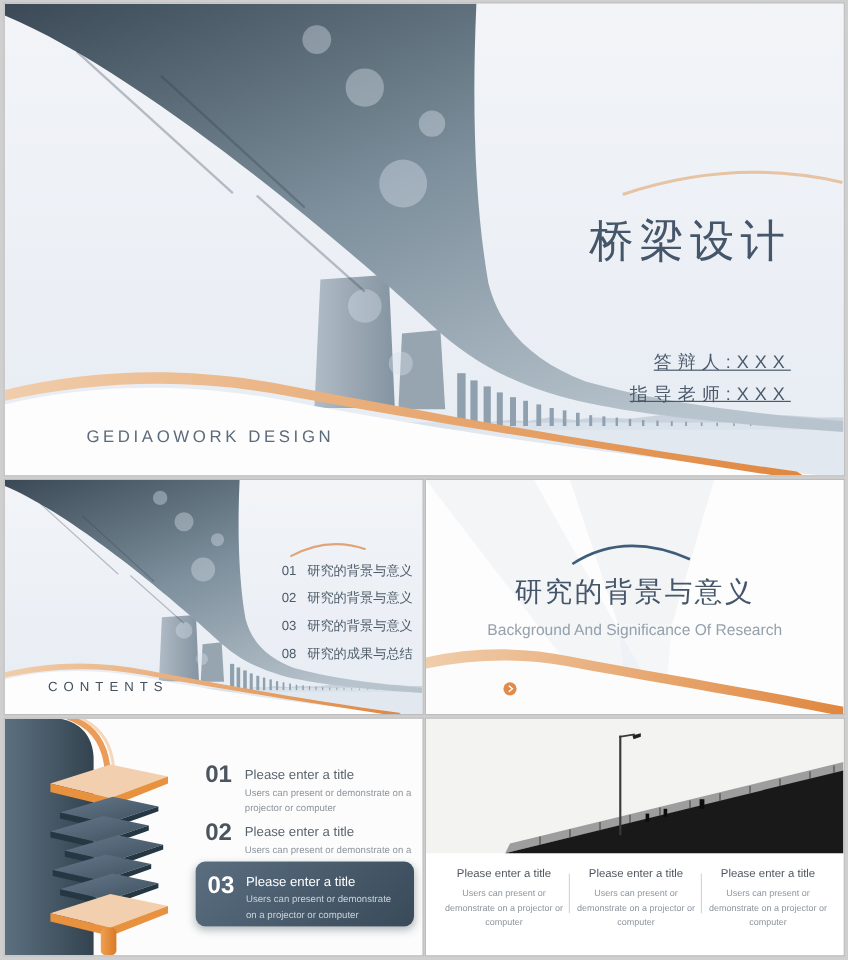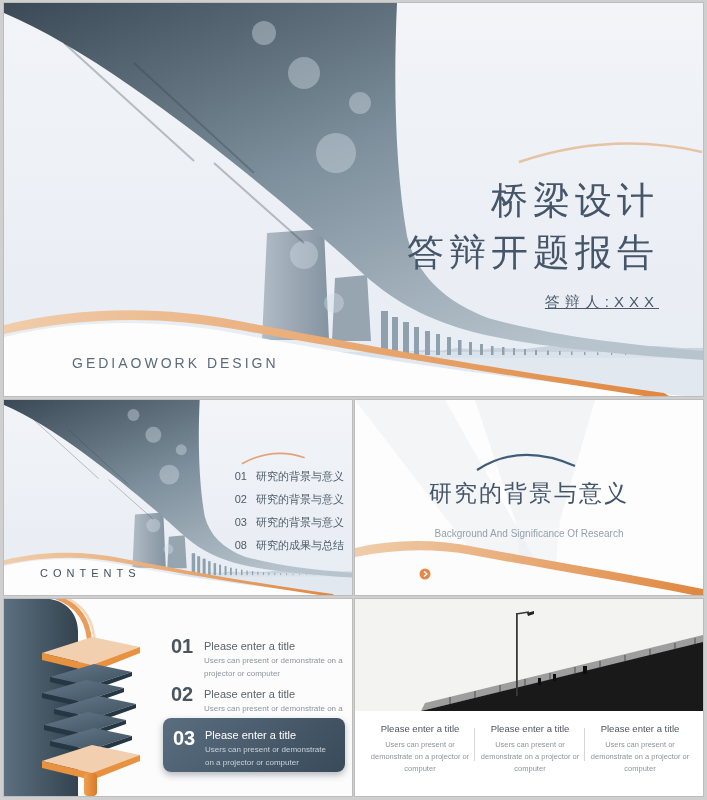--- a/index.html
+++ b/index.html
@@ -30,21 +30,21 @@
   .s1-brand { left:68px; top:352px; color:#5c6b7a; font-size:14px; letter-spacing:3px; }
 
   
   .toc { right:8px; top:70px; }
   .toc-row { display:flex; align-items:baseline; margin-bottom:11px; color:#4d5b68; font-size:11px; line-height:12px; }
   .toc-num { margin-right:9px; }
   .s2-footer { left:36px; top:167px; color:#42505e; font-size:11px; letter-spacing:5px; }
 
   
   .s3-title { left:0; top:78px; width:100%; text-align:center; color:#45566a; font-size:23px; letter-spacing:2px; }
-  .s3-subtitle { left:0; top:128px; width:100%; text-align:center; color:#95a1ad; font-size:10px; }
+  .s3-subtitle { left:0; top:117px; width:100%; text-align:center; color:#95a1ad; font-size:13px; }
 
   
   .s4-num { color:#4a5560; font-weight:bold; font-size:20px; }
   .s4-title { color:#5a646e; font-size:11px; }
   .s4-desc { color:#8d959e; font-size:8px; line-height:1.6; width:142px; }
   .s4-box {
     left:159px; top:119px; width:182px; height:54px; border-radius:8px;
     background:linear-gradient(135deg,#5a6e80,#394a59);
     box-shadow:0 3px 7px rgba(40,55,70,.35);
   }
@@ -154,23 +154,23 @@
 <div id="canvas">
 
   <div class="slide" id="s1">
     <svg viewBox="0 0 699 393" preserveAspectRatio="none">
       <use href="#bridge-art"></use>
       <use href="#wave-ornament"></use>
       <path d="M515,159 Q607,128 698,149" stroke="#e6c3a2" stroke-width="2.6" fill="none"></path>
     </svg>
     <div class="abs s1-title">
       <div>桥梁设计</div>
-      <div>答辩开题报告</div>
     </div>
     <div class="abs s1-person s1-presenter">答辩人:XXX</div>
+    <div class="abs s1-person s1-advisor">指导老师:XXX</div>
     <div class="abs s1-brand">GEDIAOWORK DESIGN</div>
   </div>
 
   <div class="slide" id="s2">
     <svg viewBox="0 0 699 392" preserveAspectRatio="none">
       <use href="#bridge-art"></use>
       <use href="#wave-ornament"></use>
       <path d="M478,128 Q540,94 604,116" stroke="#e2a477" stroke-width="3.5" fill="none"></path>
     </svg>
     <div class="abs toc">

